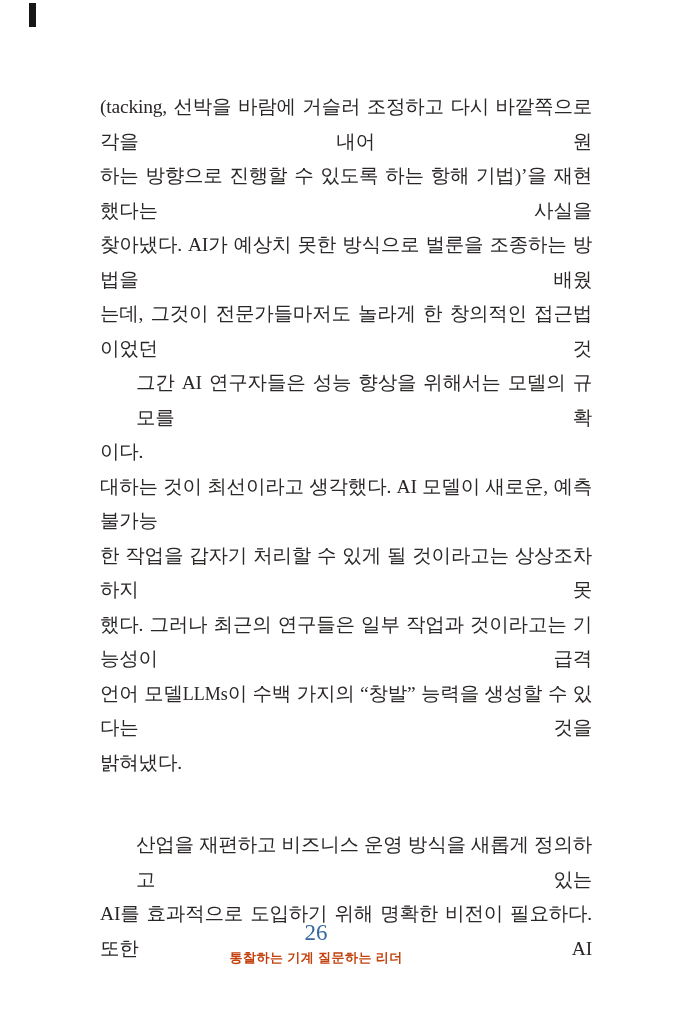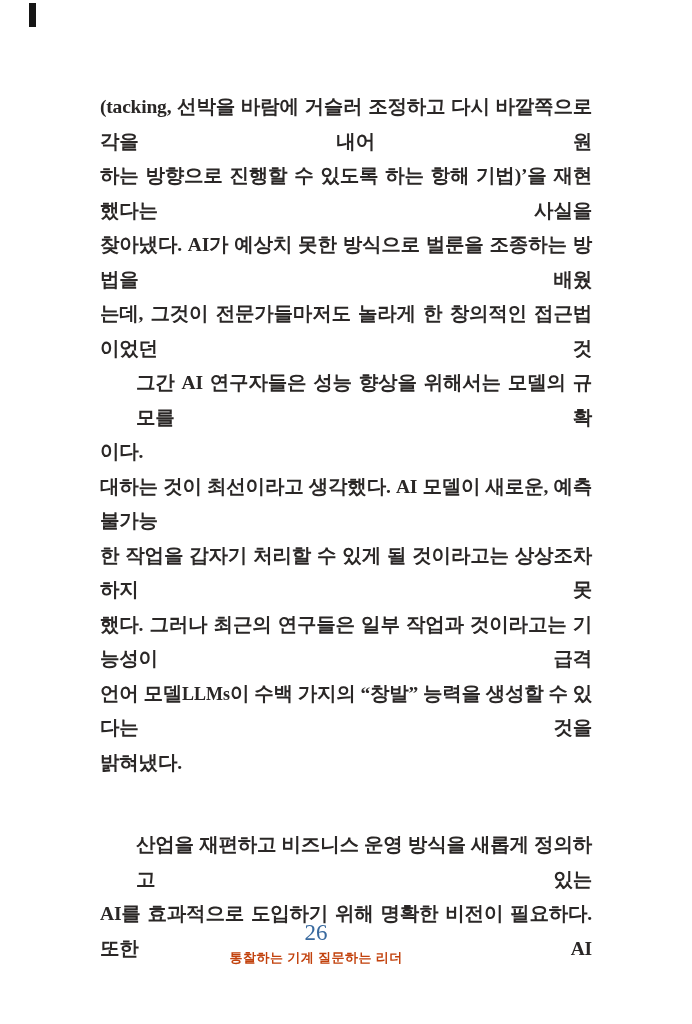--- a/index.html
+++ b/index.html
@@ -12,21 +12,21 @@
   }
   .corner-mark{
     position:absolute;left:29px;top:3px;
     width:7px;height:24px;background:#161616;
   }
   .body-text{
     position:absolute;left:100px;top:90px;width:492px;
     font-size:19.5px;line-height:34.5px;color:#2a2726;
     letter-spacing:-0.2px;
   }
-  .line{white-space:nowrap;font-weight:bold;}
+  .line{white-space:nowrap;}
   .line.j{
     white-space:normal;
     text-align:justify;
     text-align-last:justify;
   }
   .line.ind{padding-left:36px;}
   .line.gap{margin-top:48px;}
   .sc{font-size:18px;letter-spacing:0;}
   .footer{
     position:absolute;left:60px;top:920px;width:512px;

